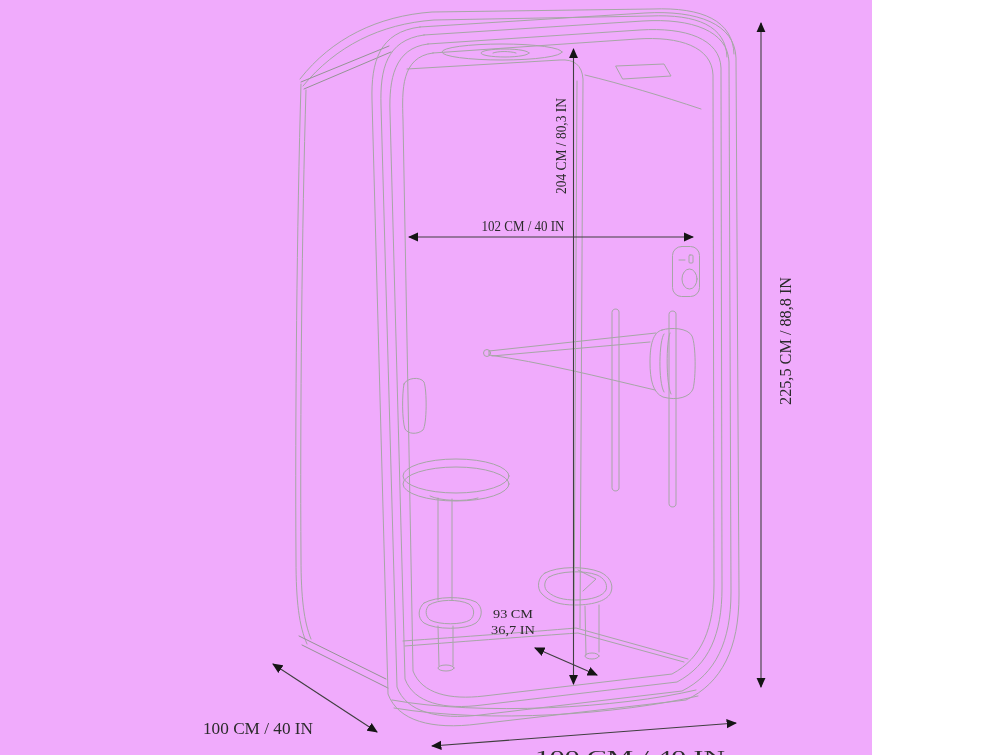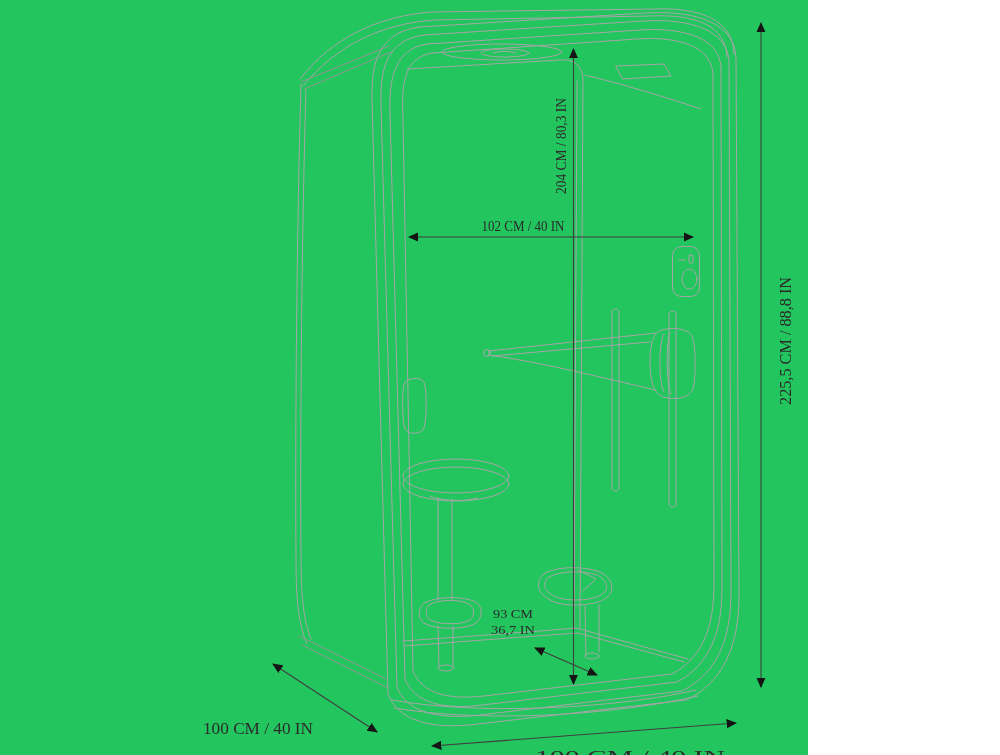--- a/index.html
+++ b/index.html
@@ -1,16 +1,16 @@
 <!DOCTYPE html>
 <html><head>
 <meta charset="utf-8">
 <style>
   html,body{margin:0;padding:0;background:#ffffff;}
-  .stage{position:relative;width:808px;height:755px;background:#22c55e;overflow:hidden;
+  .stage{position:relative;width:872px;height:755px;background:#f0abfc;overflow:hidden;
          font-family:"Liberation Serif", serif;}
   svg{display:block;}
   .booth-line{fill:none;stroke:#a6a6a6;stroke-width:1;stroke-linecap:round;stroke-linejoin:round;}
   .booth-line-dark{fill:none;stroke:#949494;stroke-width:1;stroke-linecap:round;stroke-linejoin:round;}
   .dim-line{fill:none;stroke:#3f3f3f;stroke-width:1.1;}
   .dim-text{fill:#2b2b2b;font-family:"Liberation Serif", serif;}
 </style>
 </head>
 <body>
 

